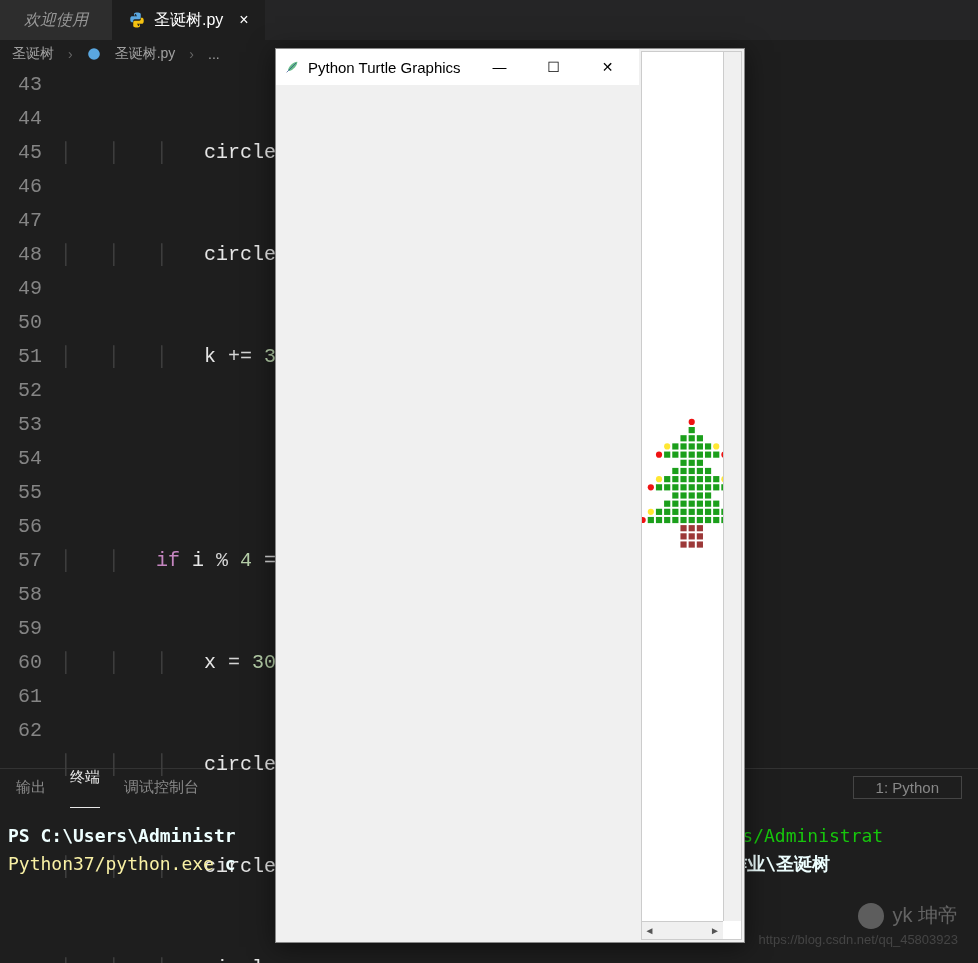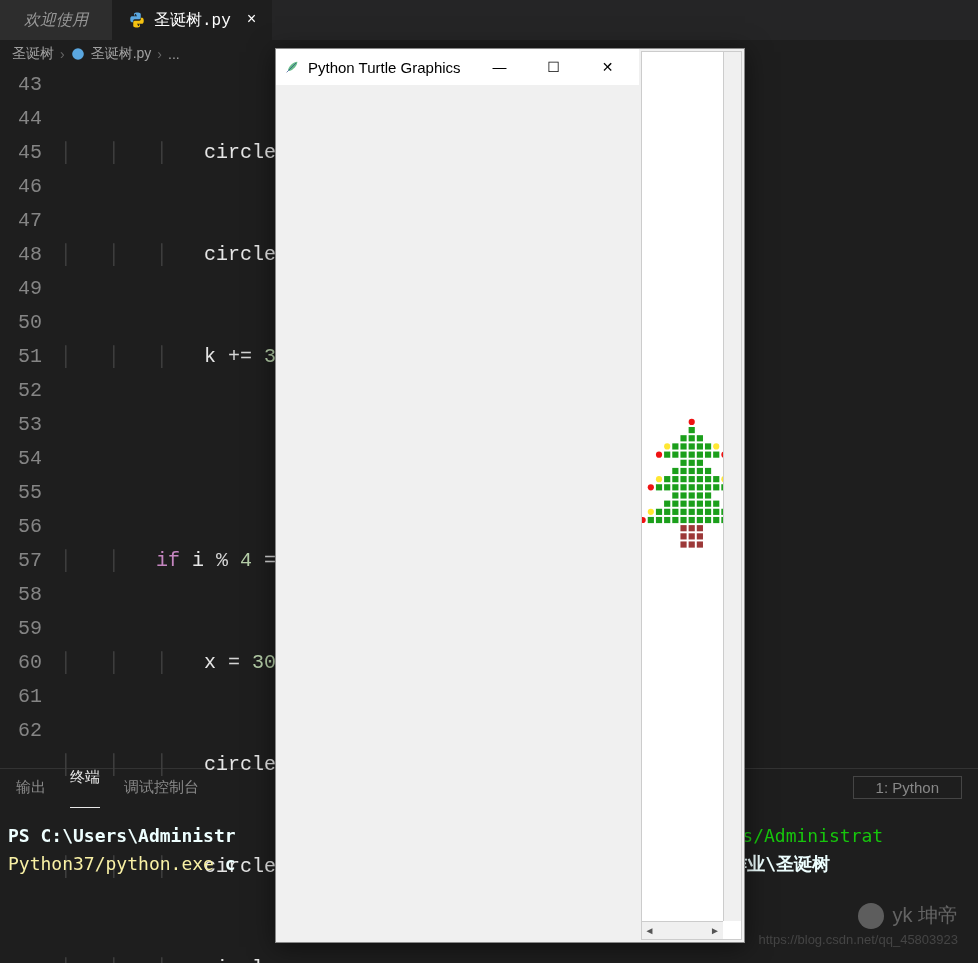--- a/index.html
+++ b/index.html
@@ -18,35 +18,34 @@
   background: #252526;
 }
 .tab {
   display: flex; align-items: center;
   padding: 0 16px;
   height: 40px;
   color: #969696;
   font-size: 16px;
   gap: 8px;
   cursor: pointer;
-  font-family: Liberation Mono, monospace;
 }
 .tab.welcome { font-style: italic; background: #2d2d2d; padding: 0 24px; }
 .tab.active { background: #1e1e1e; color: #ffffff; }
 .tab .py-icon { width: 18px; height: 18px; }
 .tab .close { font-size: 16px; margin-left: 8px; }
 
 .breadcrumbs {
   height: 28px;
   display: flex; align-items: center;
   padding: 0 12px;
   background: #1e1e1e;
   color: #a0a0a0;
   font-size: 14px;
-  gap: 6px;
+  gap: 14px;
 }
 .breadcrumbs .sep { color: #666; }
 
 .editor {
   display: flex;
   height: 700px;
   background: #1e1e1e;
   font-family: Consolas, "Courier New", monospace;
   font-size: 20px;
   line-height: 34px;

